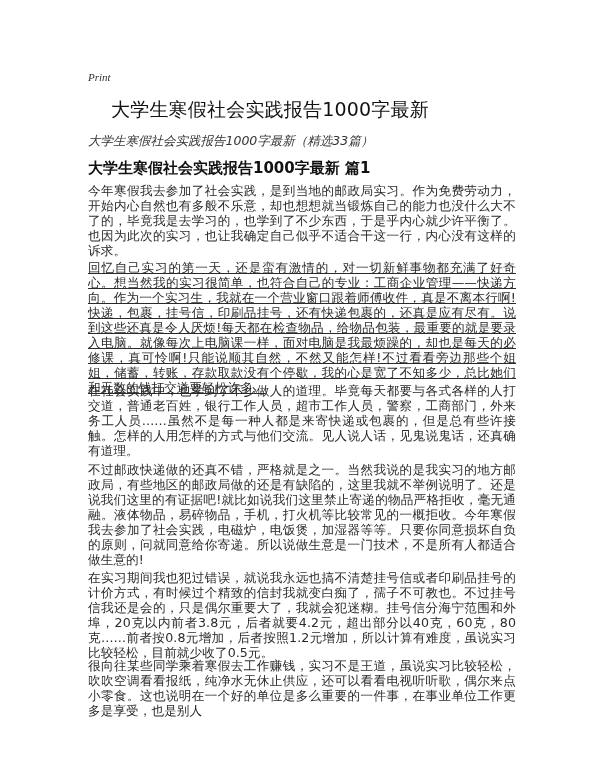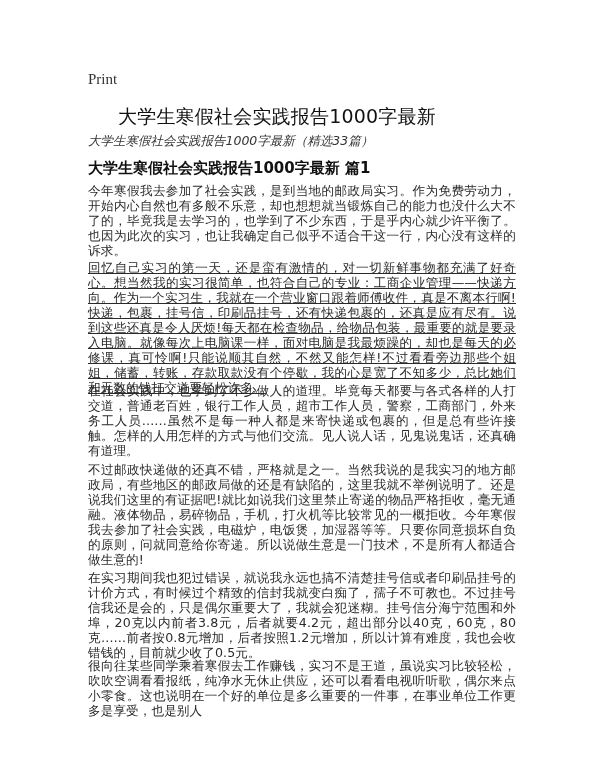--- a/index.html
+++ b/index.html
@@ -13,35 +13,36 @@
       overflow: hidden;
       position: relative;
       font-family: "DejaVu Sans", sans-serif;
       color: #222;
     }
     .print-label {
       position: absolute;
       left: 88px;
       top: 71px;
       font-family: "Liberation Serif", serif;
-      font-size: 15px;
+      font-size: 11px;
       color: #333;
+      font-style: italic;
     }
     .doc-title {
       position: absolute;
       left: 0;
       width: 540px;
       top: 97px;
       text-align: center;
       font-family: "DejaVu Sans", sans-serif;
       font-size: 19px;
       font-weight: normal;
       color: #111;
       letter-spacing: 0.2px;
-      margin: 7px;
+      margin: 0;
     }
     .doc-subtitle {
       position: absolute;
       left: 88px;
       top: 133px;
       font-size: 12.5px;
       color: #333;
       margin: 0;
       font-style: italic;
     }
@@ -80,14 +81,14 @@
 <h1 class="doc-title">大学生寒假社会实践报告1000字最新</h1>
 
 <p class="doc-subtitle">大学生寒假社会实践报告1000字最新（精选33篇）</p>
 
 <h2 class="section-heading">大学生寒假社会实践报告1000字最新 篇1</h2>
 
 <p class="para p1">今年寒假我去参加了社会实践，是到当地的邮政局实习。作为免费劳动力，开始内心自然也有多般不乐意，却也想想就当锻炼自己的能力也没什么大不了的，毕竟我是去学习的，也学到了不少东西，于是乎内心就少许平衡了。也因为此次的实习，也让我确定自己似乎不适合干这一行，内心没有这样的诉求。</p>
 <p class="para p2">回忆自己实习的第一天，还是蛮有激情的，对一切新鲜事物都充满了好奇心。想当然我的实习很简单，也符合自己的专业：工商企业管理——快递方向。作为一个实习生，我就在一个营业窗口跟着师傅收件，真是不离本行啊!快递，包裹，挂号信，印刷品挂号，还有快递包裹的，还真是应有尽有。说到这些还真是令人厌烦!每天都在检查物品，给物品包装，最重要的就是要录入电脑。就像每次上电脑课一样，面对电脑是我最烦躁的，却也是每天的必修课，真可怜啊!只能说顺其自然，不然又能怎样!不过看看旁边那些个姐姐，储蓄，转账，存款取款没有个停歇，我的心是宽了不知多少，总比她们和无数的钱打交道要轻松许多。</p>
 <p class="para p3">在社会实践中，也学到了不少做人的道理。毕竟每天都要与各式各样的人打交道，普通老百姓，银行工作人员，超市工作人员，警察，工商部门，外来务工人员……虽然不是每一种人都是来寄快递或包裹的，但是总有些许接触。怎样的人用怎样的方式与他们交流。见人说人话，见鬼说鬼话，还真确有道理。</p>
 <p class="para p4">不过邮政快递做的还真不错，严格就是之一。当然我说的是我实习的地方邮政局，有些地区的邮政局做的还是有缺陷的，这里我就不举例说明了。还是说我们这里的有证据吧!就比如说我们这里禁止寄递的物品严格拒收，毫无通融。液体物品，易碎物品，手机，打火机等比较常见的一概拒收。今年寒假我去参加了社会实践，电磁炉，电饭煲，加湿器等等。只要你同意损坏自负的原则，问就同意给你寄递。所以说做生意是一门技术，不是所有人都适合做生意的!</p>
-<p class="para p5">在实习期间我也犯过错误，就说我永远也搞不清楚挂号信或者印刷品挂号的计价方式，有时候过个精致的信封我就变白痴了，孺子不可教也。不过挂号信我还是会的，只是偶尔重要大了，我就会犯迷糊。挂号信分海宁范围和外埠，20克以内前者3.8元，后者就要4.2元，超出部分以40克，60克，80克……前者按0.8元增加，后者按照1.2元增加，所以计算有难度，我也会收错钱的，目前就少收了0.5元。</p>
+<p class="para p5">在实习期间我也犯过错误，就说我永远也搞不清楚挂号信或者印刷品挂号的计价方式，有时候过个精致的信封我就变白痴了，孺子不可教也。不过挂号信我还是会的，只是偶尔重要大了，我就会犯迷糊。挂号信分海宁范围和外埠，20克以内前者3.8元，后者就要4.2元，超出部分以40克，60克，80克……前者按0.8元增加，后者按照1.2元增加，所以计算有难度，虽说实习比较轻松，目前就少收了0.5元。</p>
 <p class="para p6">很向往某些同学乘着寒假去工作赚钱，实习不是王道，虽说实习比较轻松，吹吹空调看看报纸，纯净水无休止供应，还可以看看电视听听歌，偶尔来点小零食。这也说明在一个好的单位是多么重要的一件事，在事业单位工作更多是享受，也是别人</p>
 
 </body></html>

